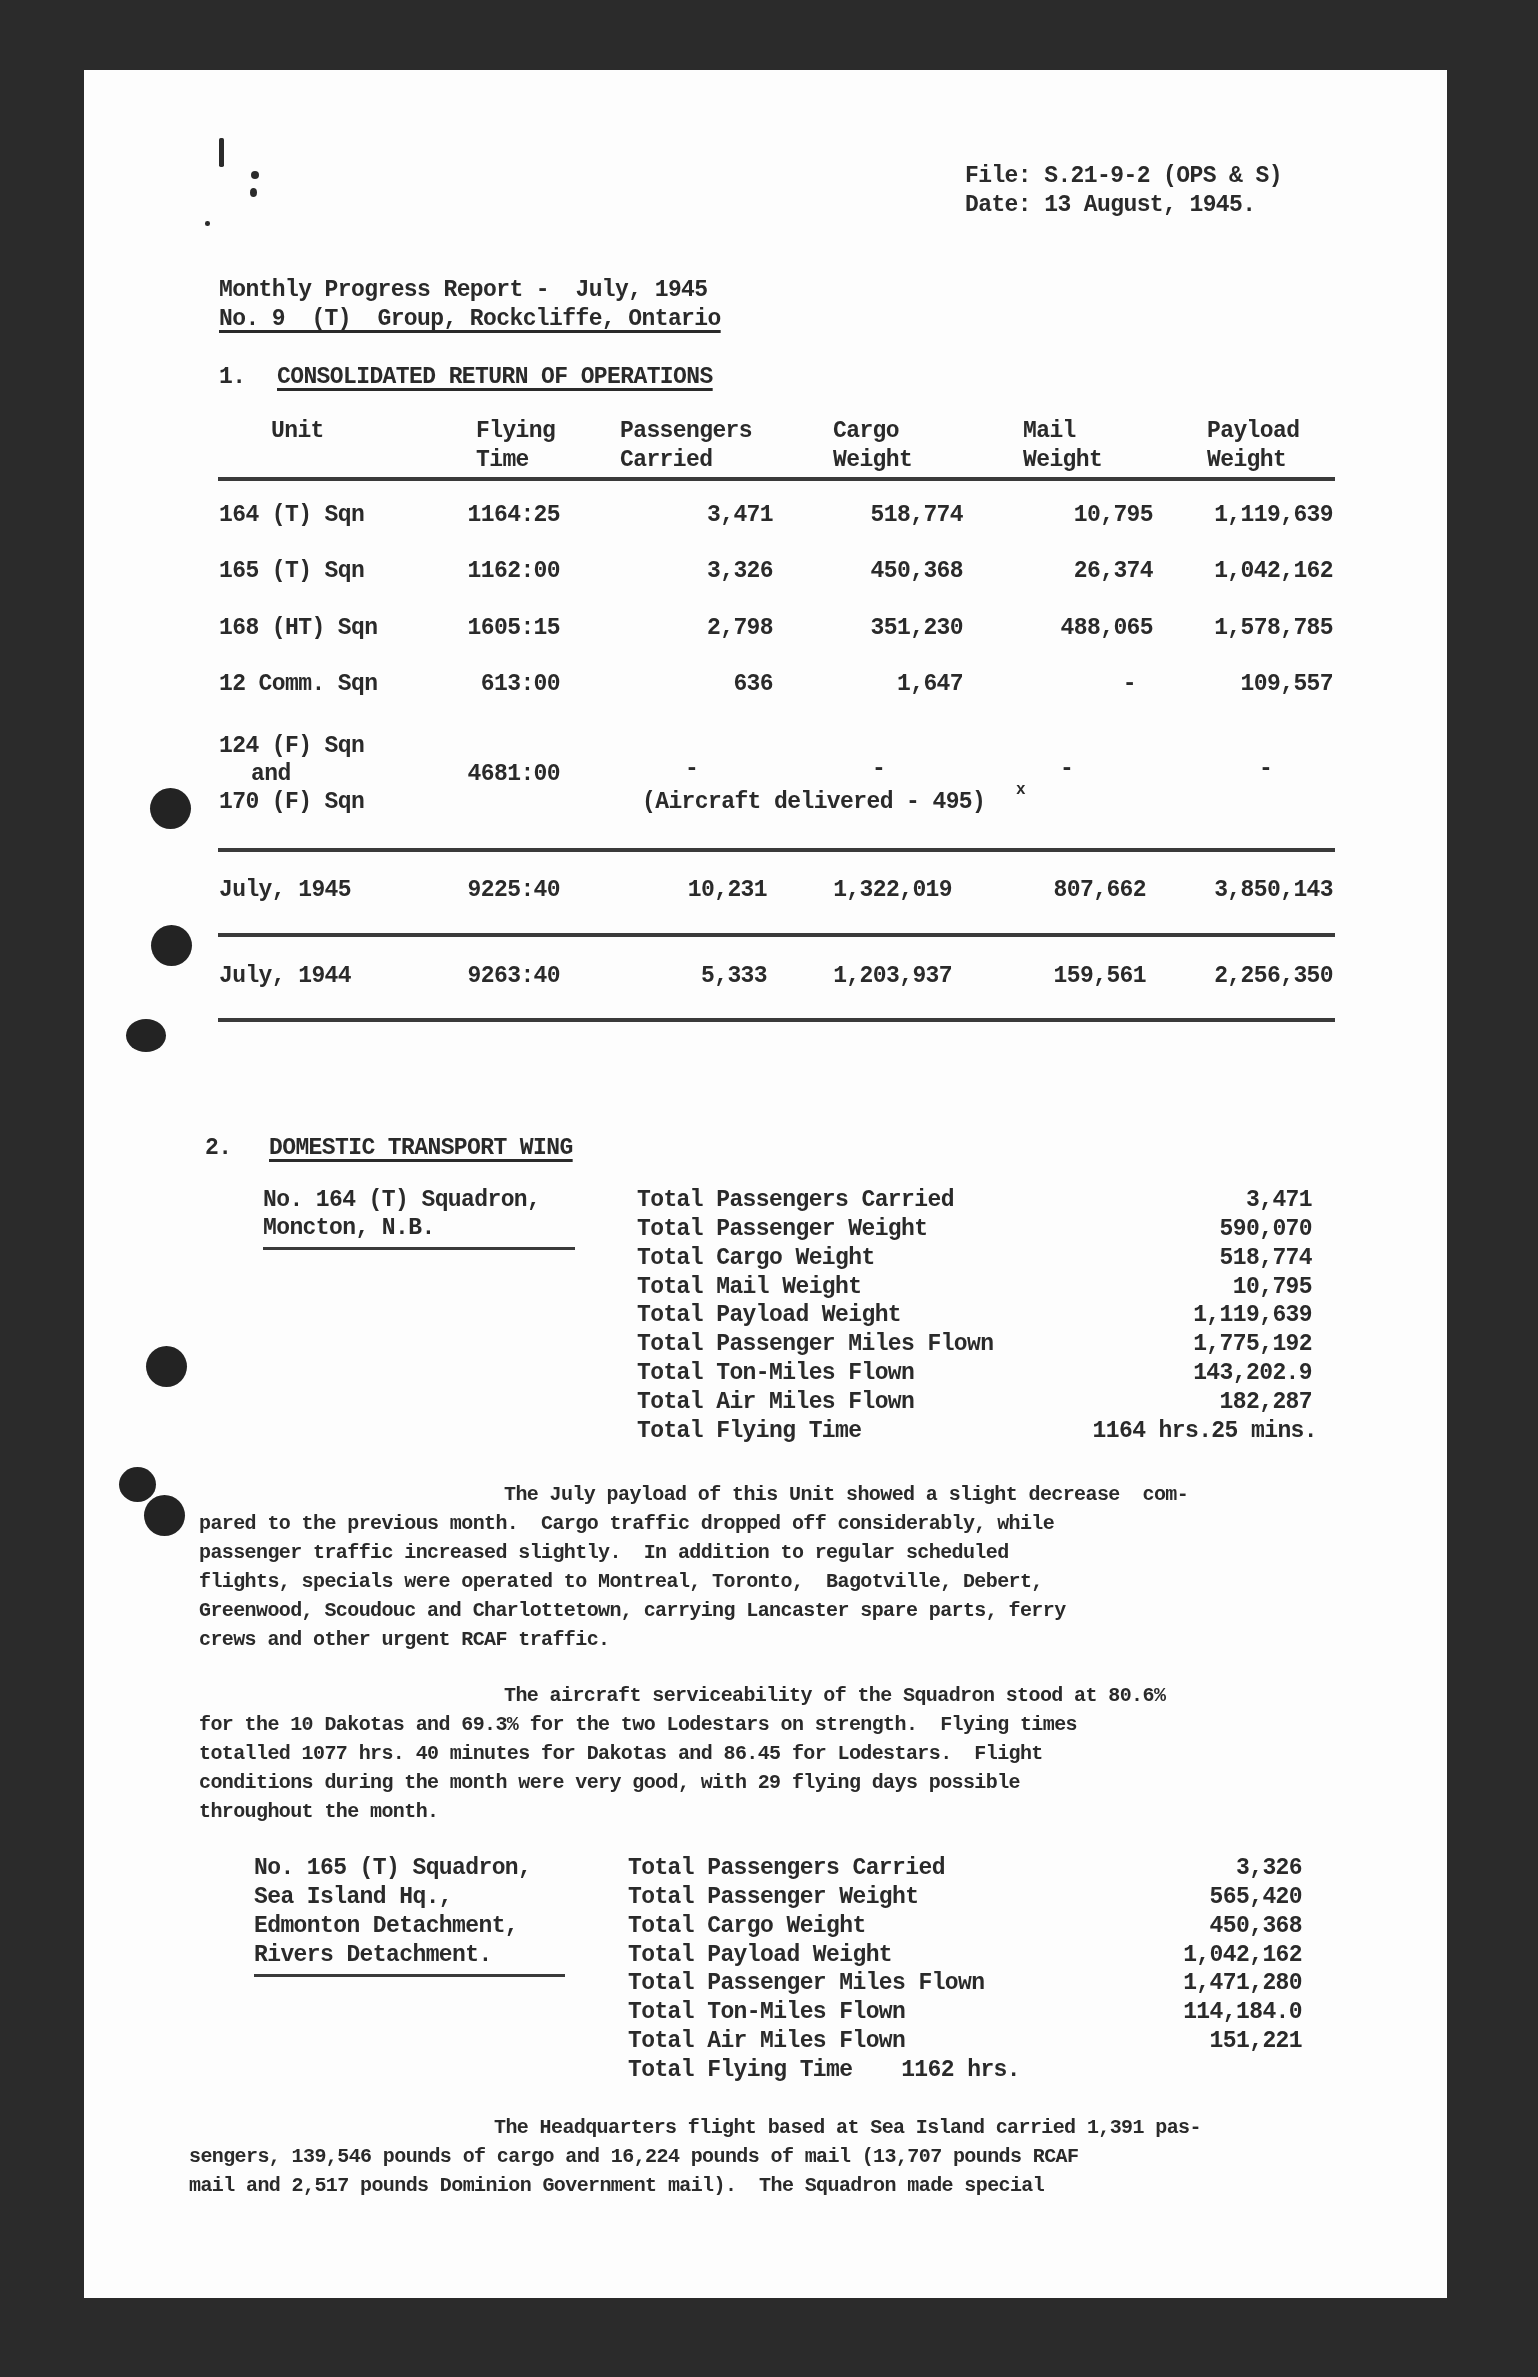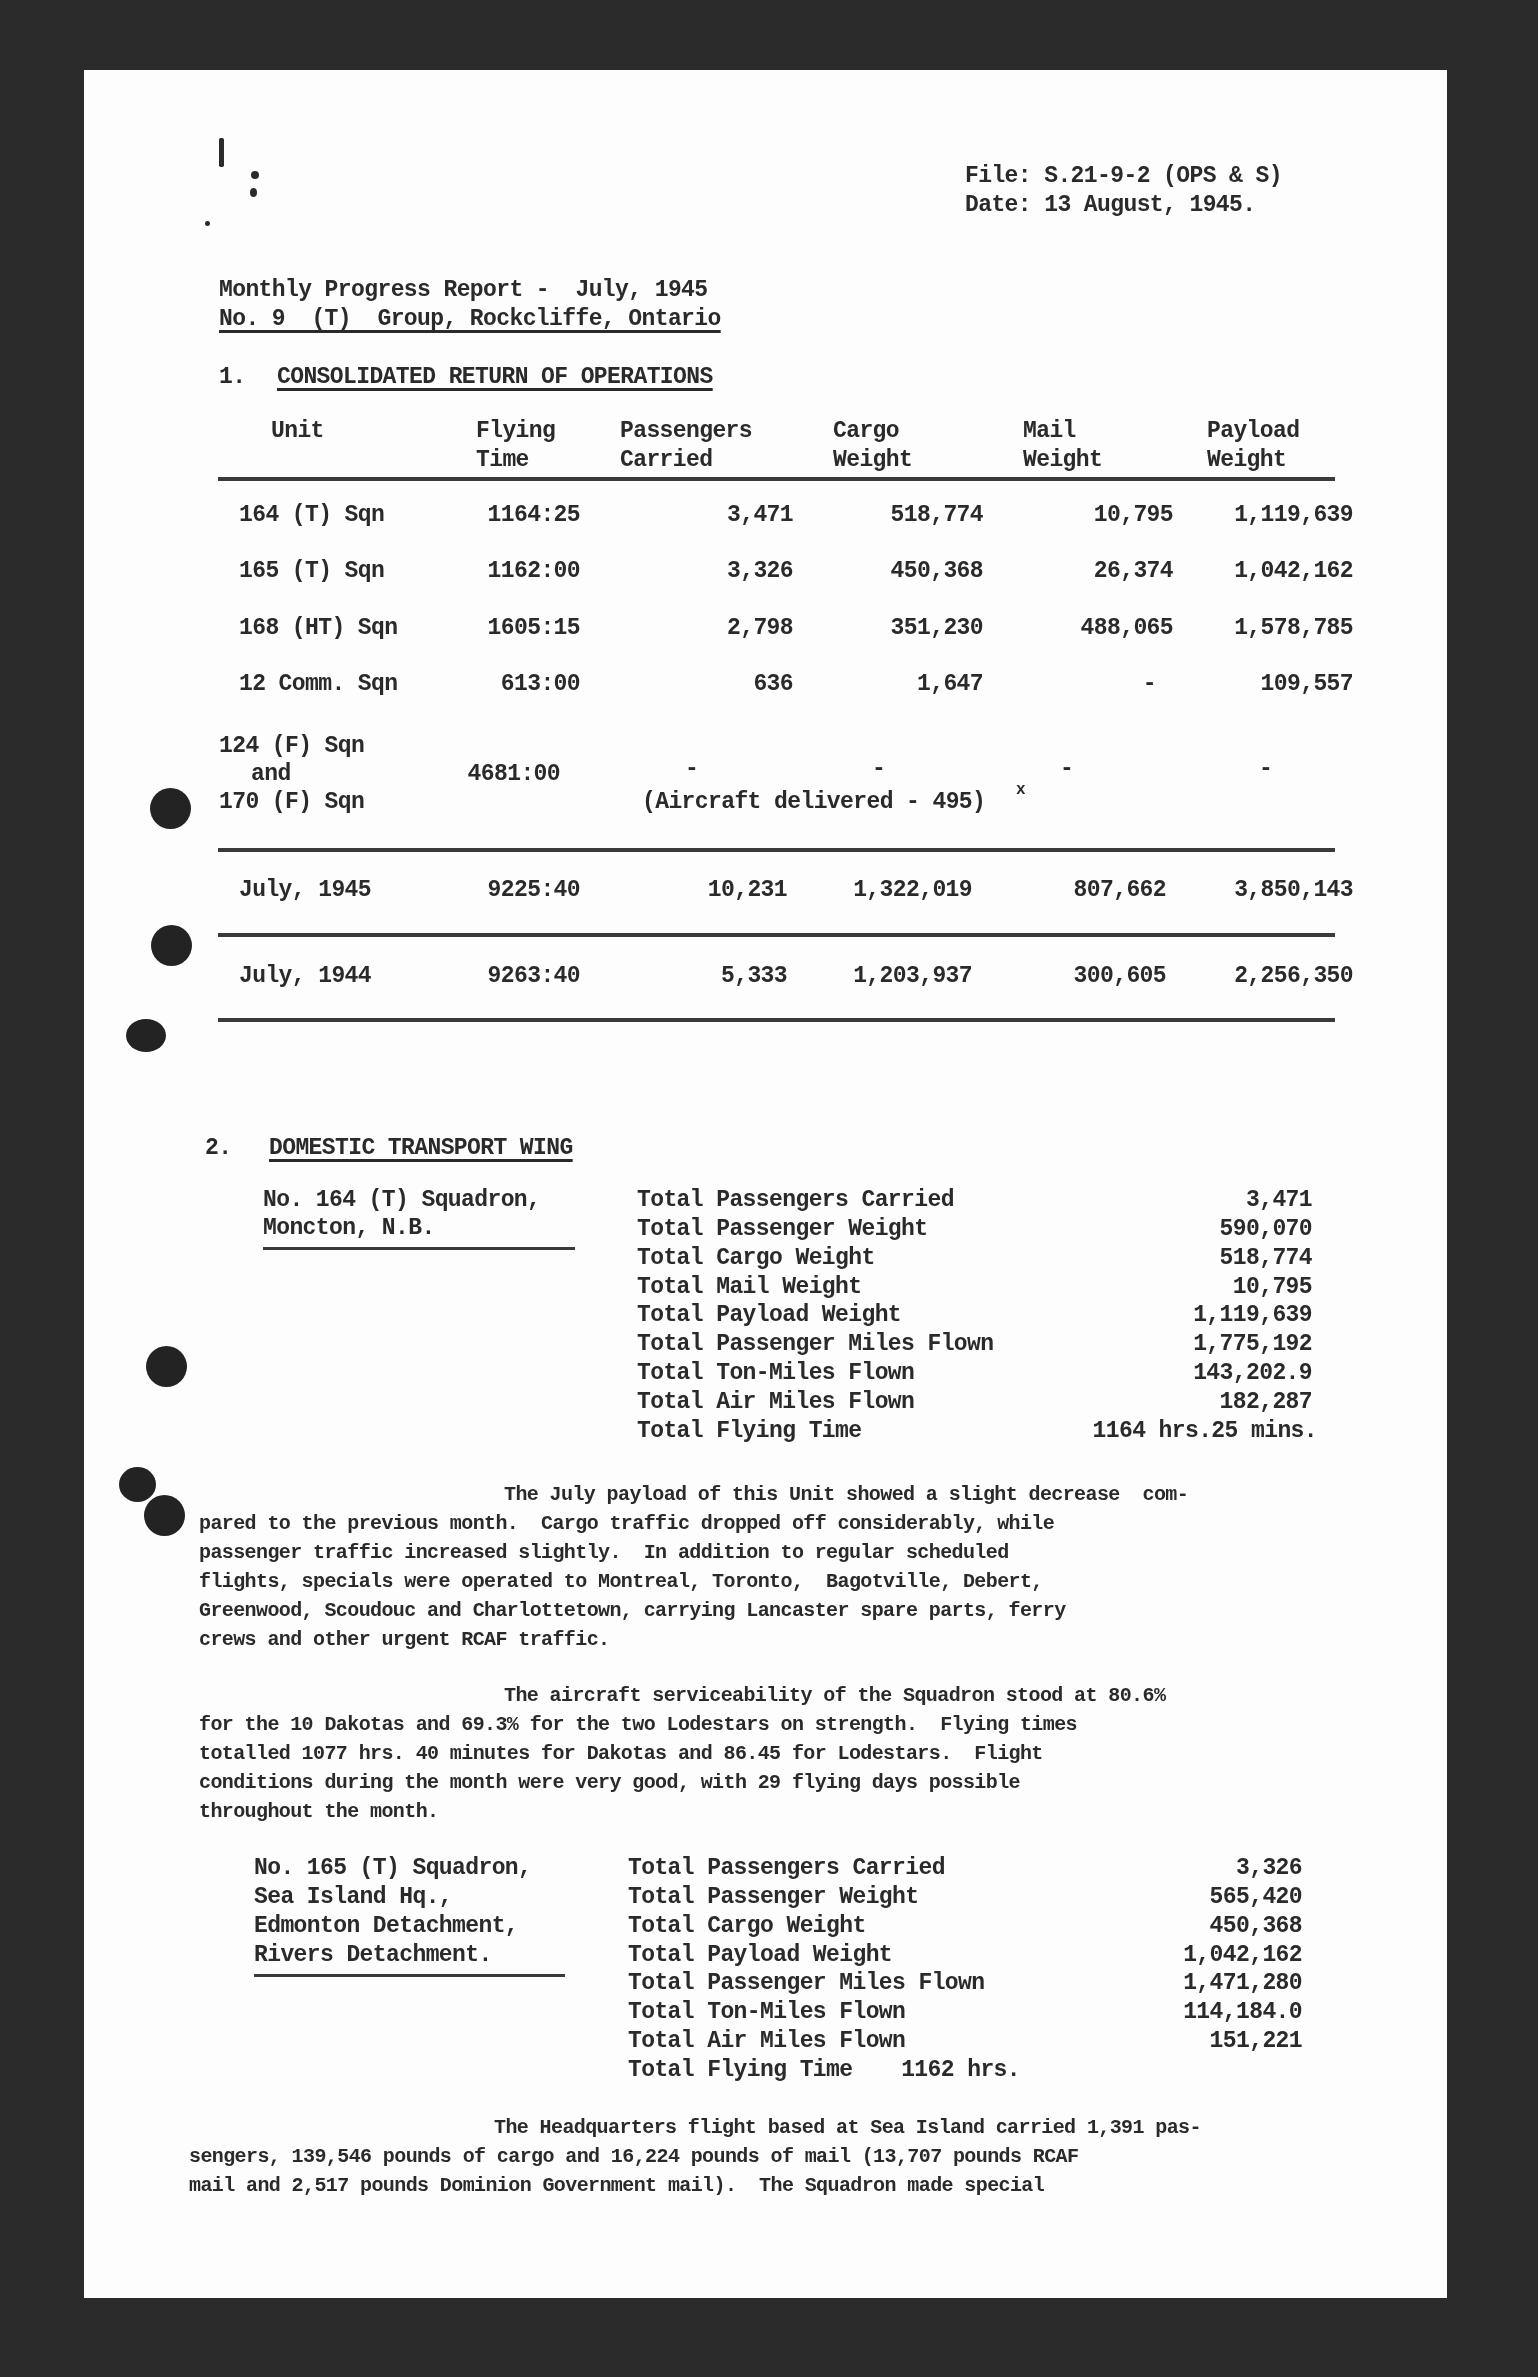--- a/index.html
+++ b/index.html
@@ -4,21 +4,21 @@
 <style>
   html, body { margin:0; padding:0; }
   body { width:1539px; height:2377px; background:#2b2b2b; position:relative; overflow:hidden;
          font-family:"Liberation Mono","DejaVu Sans Mono",monospace; color:#2a2a2a; }
   .page { position:absolute; left:84px; top:70px; width:1363px; height:2228px; background:#fdfdfd; }
   .abs { position:absolute; white-space:pre; font-weight:bold; font-size:23px; line-height:28px; letter-spacing:-0.6px; }
   .u { text-decoration:underline; text-decoration-thickness:2.9px; text-underline-offset:4.6px; }
   .hole { position:absolute; width:41px; height:41px; border-radius:50%; background:#232323; }
   .rule { position:absolute; height:3.5px; background:#3a3a3a; }
   .r { text-align:right; }
-  .tbl-row { position:absolute; left:0; width:100%; height:28px;margin-left:20px; }
+  .tbl-row { position:absolute; left:0; width:100%; height:28px; }
   .cell { position:absolute; white-space:pre; font-weight:bold; font-size:23px; line-height:28px; letter-spacing:-0.6px; }
   .stat { position:absolute; height:29px; }
   .stat .lbl { position:absolute; left:0; white-space:pre; font-weight:bold; font-size:23px; line-height:29px; letter-spacing:-0.6px; }
   .stat .val { position:absolute; right:0; white-space:pre; font-weight:bold; font-size:23px; line-height:29px; letter-spacing:-0.6px; text-align:right; }
   .para { position:absolute; font-weight:bold; font-size:20px; line-height:29px; letter-spacing:-0.6px; white-space:pre-line; }
   .speck { position:absolute; background:#2b2b2b; border-radius:50%; }
 </style>
 </head>
 <body>
 
@@ -117,21 +117,21 @@
     <div class="cell r" style="right:114px;">3,850,143</div>
   </div>
 
   <div class="rule" style="left:134px;top:863px;width:1117px;"></div>
 
   <div class="tbl-row" style="top:892px;">
     <div class="cell" style="left:135px;">July, 1944</div>
     <div class="cell r" style="right:887px;">9263:40</div>
     <div class="cell r" style="right:680px;">5,333</div>
     <div class="cell r" style="right:495px;">1,203,937</div>
-    <div class="cell r" style="right:301px;">300,605</div>
+    <div class="cell r" style="right:301px;">159,561</div>
     <div class="cell r" style="right:114px;">2,256,350</div>
   </div>
 
   <div class="rule" style="left:134px;top:948px;width:1117px;"></div>
 
 
   <div class="abs" style="left:121px;top:1064px;">2.</div>
   <div class="abs u" style="left:179px;top:1064px;margin-left:6px;">DOMESTIC TRANSPORT WING</div>
 
   <div>

